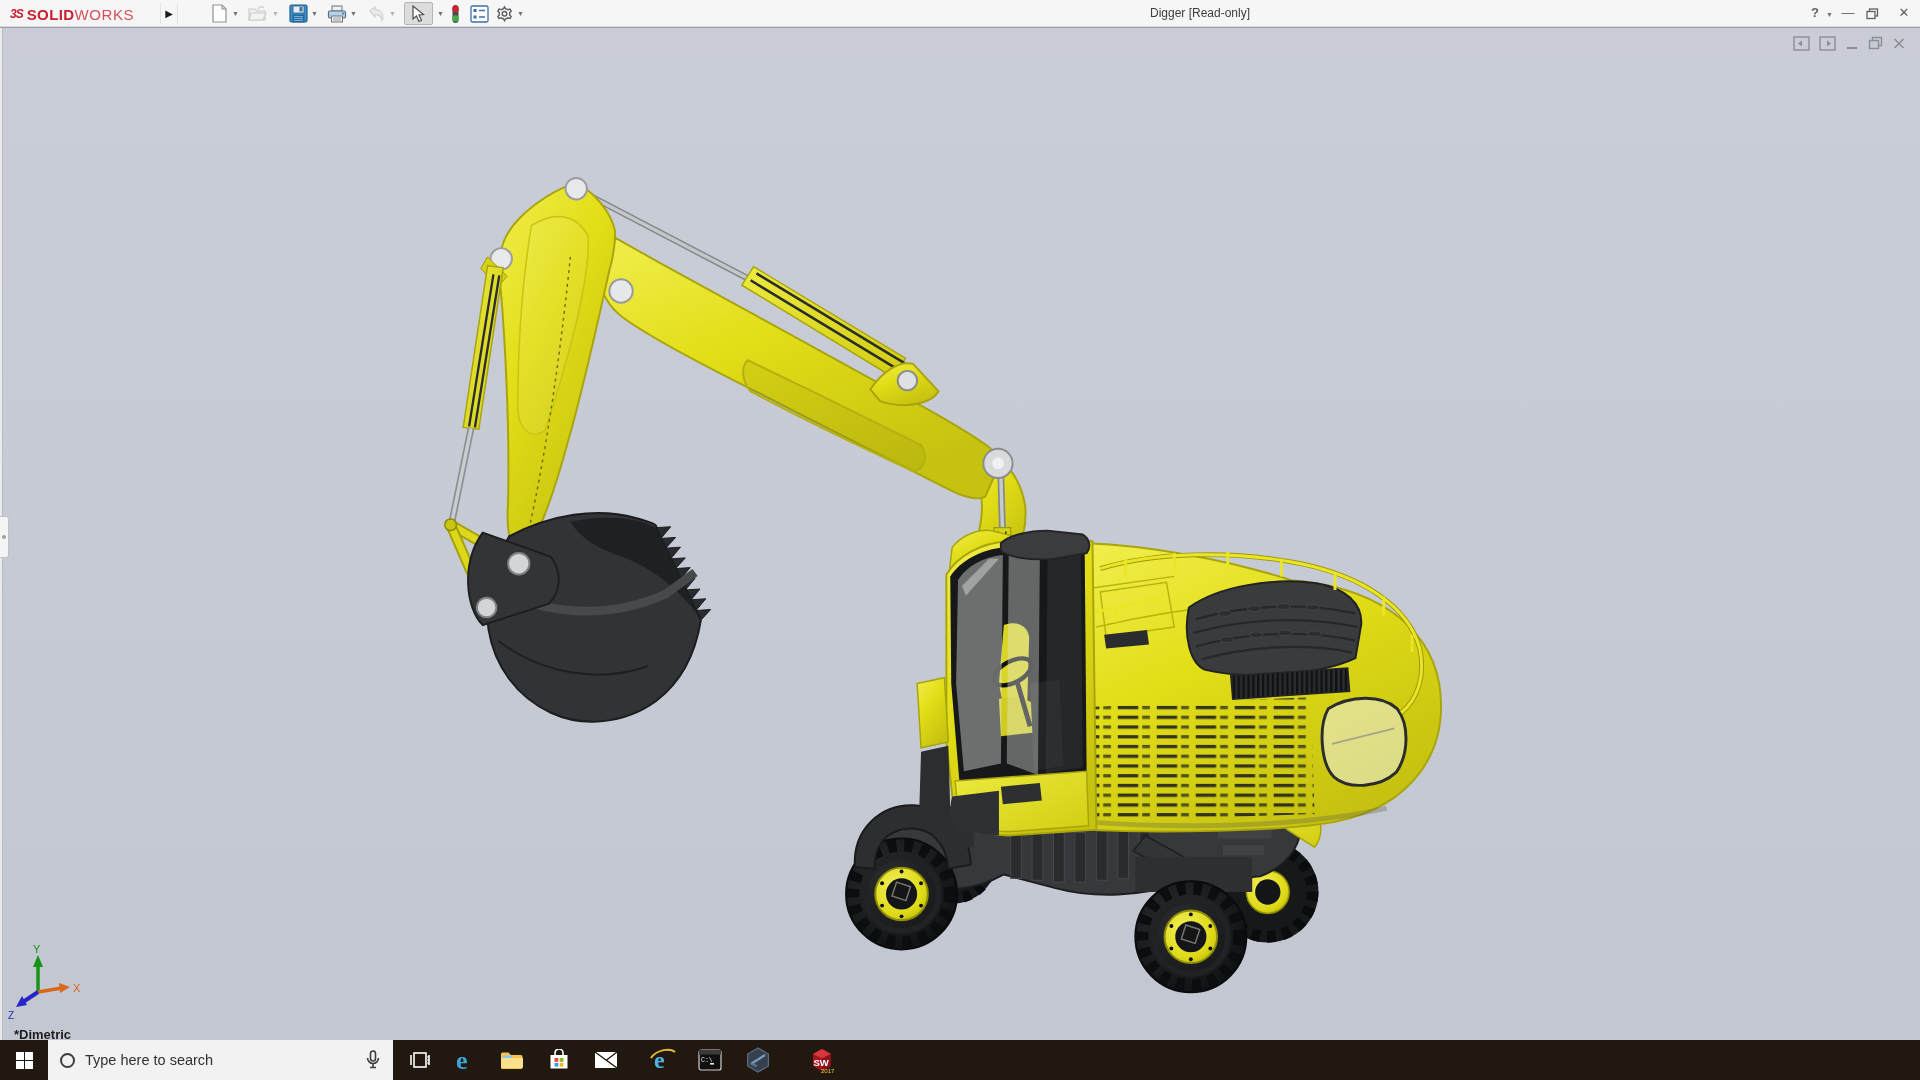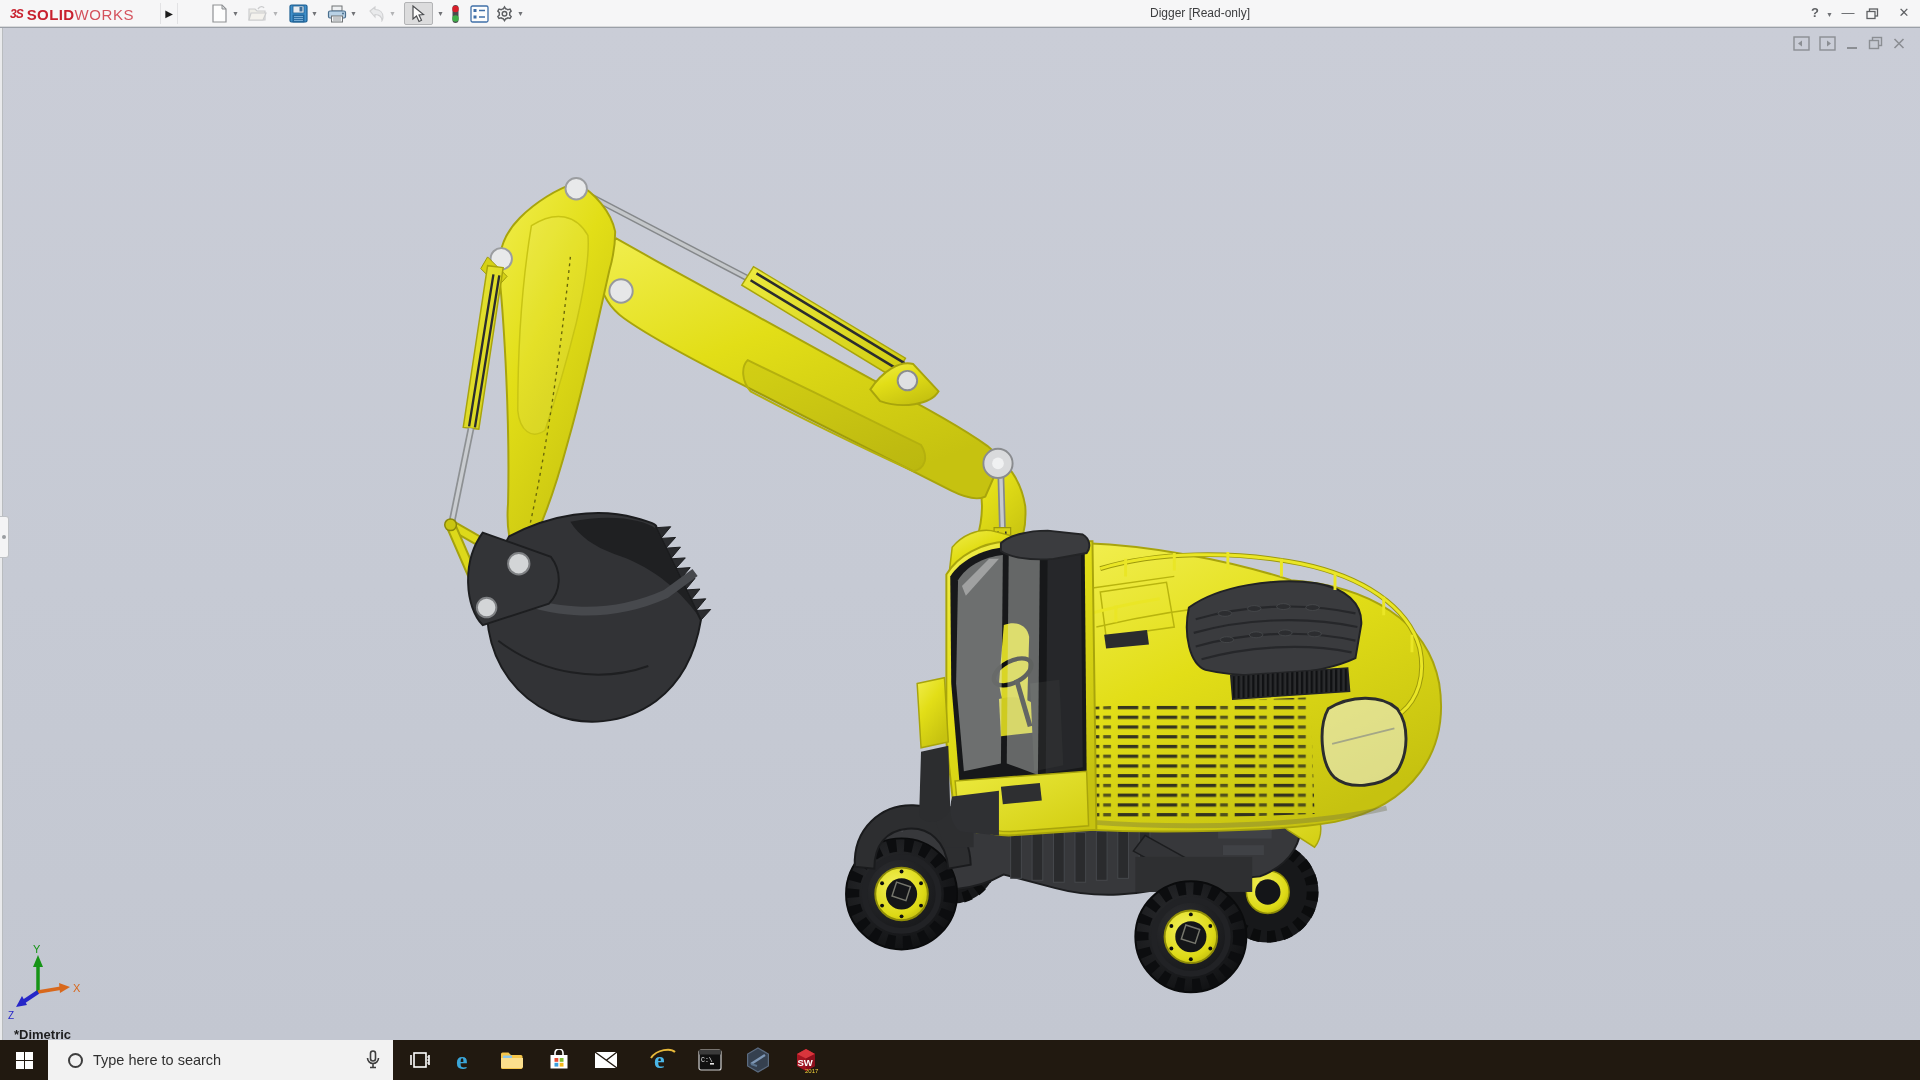--- a/index.html
+++ b/index.html
@@ -28,21 +28,21 @@
   #left-strip{position:absolute;left:0;top:0;width:3px;height:1013px;background:#e9eaec;border-right:1px solid #b9bcbf;}
   #panel-tab{position:absolute;left:0;top:488px;width:9px;height:42px;background:#f4f4f5;
              border:1px solid #bfc2c6;border-left:none;border-radius:0 3px 3px 0;}
   #panel-tab .dot{position:absolute;left:2px;top:18px;width:4px;height:4px;border-radius:50%;background:#9a9da1;}
   #doc-controls{position:absolute;right:14px;top:8px;display:flex;gap:9px;align-items:center;}
   #status-label{position:absolute;left:14px;top:999px;font-size:13px;font-weight:600;color:#1d1d1e;}
   
   #taskbar{position:absolute;left:0;top:1040px;width:1920px;height:40px;background:#211910;}
   #start{position:absolute;left:0;top:0;width:48px;height:40px;display:flex;align-items:center;justify-content:center;}
   #searchbox{position:absolute;left:48px;top:0;width:345px;height:40px;background:#f2f2f2;
-             display:flex;align-items:center;padding-left:8px;}
+             display:flex;align-items:center;}
   #searchbox .ring{width:15px;height:15px;border:2px solid #3e3e3e;border-radius:50%;margin:0 10px 0 12px;}
   #search-text{font-size:14.5px;color:#303030;}
   .tb-icon{position:absolute;top:0;width:44px;height:40px;display:flex;align-items:center;justify-content:center;}
   svg{display:block;}
 </style>
 </head>
 <body>
 
 <div id="screen">
 
@@ -475,21 +475,21 @@
           <rect x="12" y="14" width="4" height="1.6" fill="#e8e8e8"></rect>
         </svg>
     </div>
     <div class="tb-icon" style="left:736px">
       <svg width="26" height="26" viewBox="0 0 26 26">
           <path d="M13 1 L23.4 7 V19 L13 25 L2.6 19 V7 Z" fill="#35404f" stroke="#5b6b80" stroke-width="1.2"></path>
           <path d="M6 17 L20 8" stroke="#7e97b6" stroke-width="2.4"></path>
           <path d="M6 17 L12 19" stroke="#5b748f" stroke-width="2"></path>
         </svg>
     </div>
-    <div class="tb-icon" style="left:784px">
+    <div class="tb-icon" style="left:800px">
       <svg width="28" height="28" viewBox="0 0 28 28">
           <path d="M5 8 L14 3 L23 8 L23 20 L14 25 L5 20 Z" fill="#a31420"></path>
           <path d="M5 8 L14 3 L23 8 L14 12.5 Z" fill="#d8353c"></path>
           <path d="M14 12.5 L23 8 V20 L14 25 Z" fill="#8c0f1c"></path>
           <text x="5.5" y="20" font-size="9.5" font-weight="bold" fill="#fff" font-family="Liberation Sans, sans-serif">SW</text>
           <text x="13" y="26.5" font-size="6" fill="#f3d23a" font-family="Liberation Sans, sans-serif">2017</text>
         </svg>
     </div>
 
   </div>

